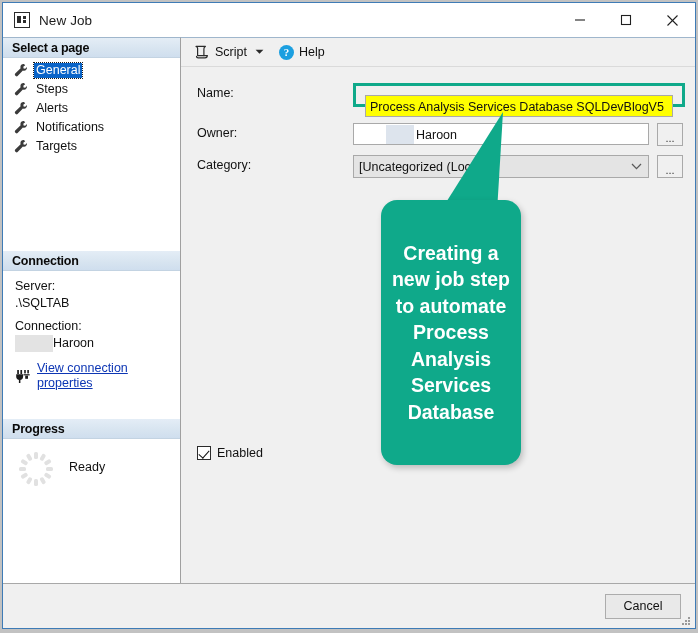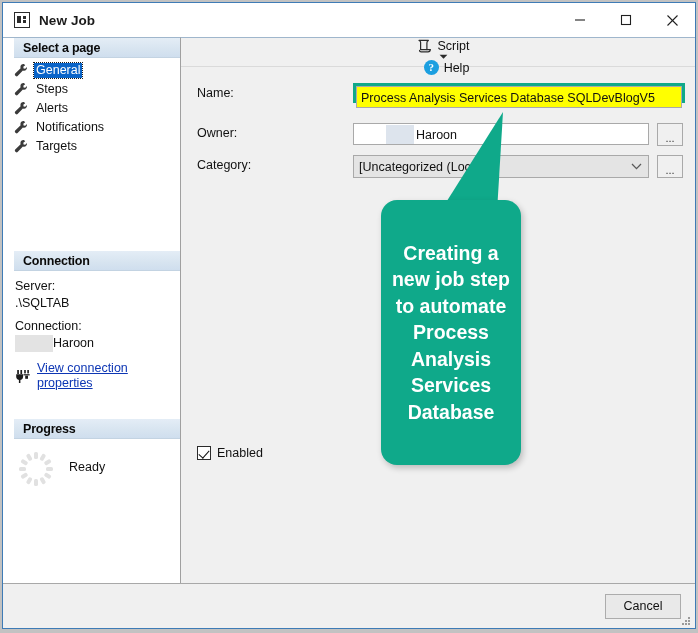--- a/index.html
+++ b/index.html
@@ -55,21 +55,20 @@
     position: absolute;
     left: 7.5px; top: 2.5px;
     width: 3px; height: 3px;
     background: #2b2b2b;
     box-shadow: 0 4px 0 0 #2b2b2b;
   }
   .titlebar-text {
     font-size: 13.5px;
     color: #1b1b1b;
     letter-spacing: 0.1px;
-    font-weight: bold;
   }
   .win-controls {
     position: absolute;
     right: 0; top: 0;
     height: 34px;
     display: flex;
   }
   .win-btn {
     width: 46px; height: 34px;
     display: flex; align-items: center; justify-content: center;
@@ -99,21 +98,20 @@
     height: 20px;
     background: linear-gradient(to bottom, #e4edf6 0%, #d7e4f0 60%, #cfdeee 100%);
     border-bottom: 1px solid #c3d3e2;
     display: flex;
     align-items: center;
     padding-left: 9px;
     font-size: 12.5px;
     font-weight: bold;
     color: #0a0a0a;
     letter-spacing: -0.2px;
-    margin-left: 11px;
   }
   .page-list {
     padding: 3px 0 0 10px;
   }
   .page-item {
     display: flex;
     align-items: center;
     height: 19px;
     font-size: 12.5px;
     color: #111;
@@ -200,21 +198,20 @@
     border-top: 1px solid #9fb6cc;
     position: relative;
   }
   .toolbar {
     height: 29px;
     display: flex;
     align-items: center;
     padding-left: 9px;
     border-bottom: 1px solid #dadada;
     background: #f0f0f0;
-    flex-direction: column;
   }
   .tb-item {
     display: flex;
     align-items: center;
     height: 22px;
     padding: 0 3px;
     font-size: 12.5px;
     color: #111;
   }
   .script-icon {
@@ -268,21 +265,21 @@
     color: #111;
     padding: 2px 3px 0 4px;
     line-height: 18px;
     position: relative;
     overflow: hidden;
   }
   .name-wrap {
     position: relative;
     width: 332px;
     border: 3px solid #0fa98a;
-    padding: 0;
+    padding: 9px;
     height: 20px;
   }
   .name-input {
     width: 100%;
     height: 22px;
     background: #ffff00;
     border: 1px solid #a9a9a9;
     font-size: 12.5px;
     padding: 2px 3px 0 4px;
     color: #111;

